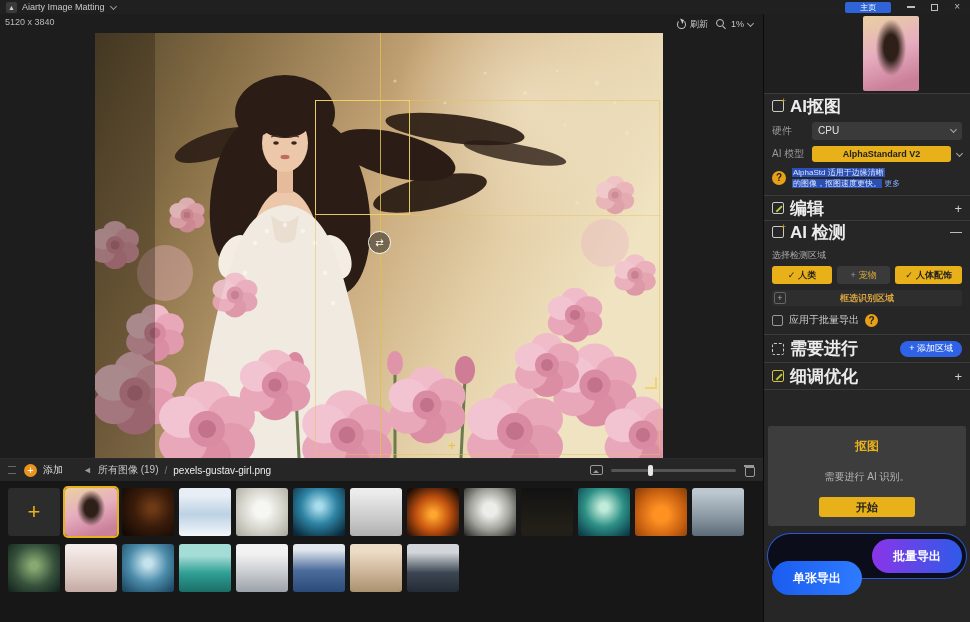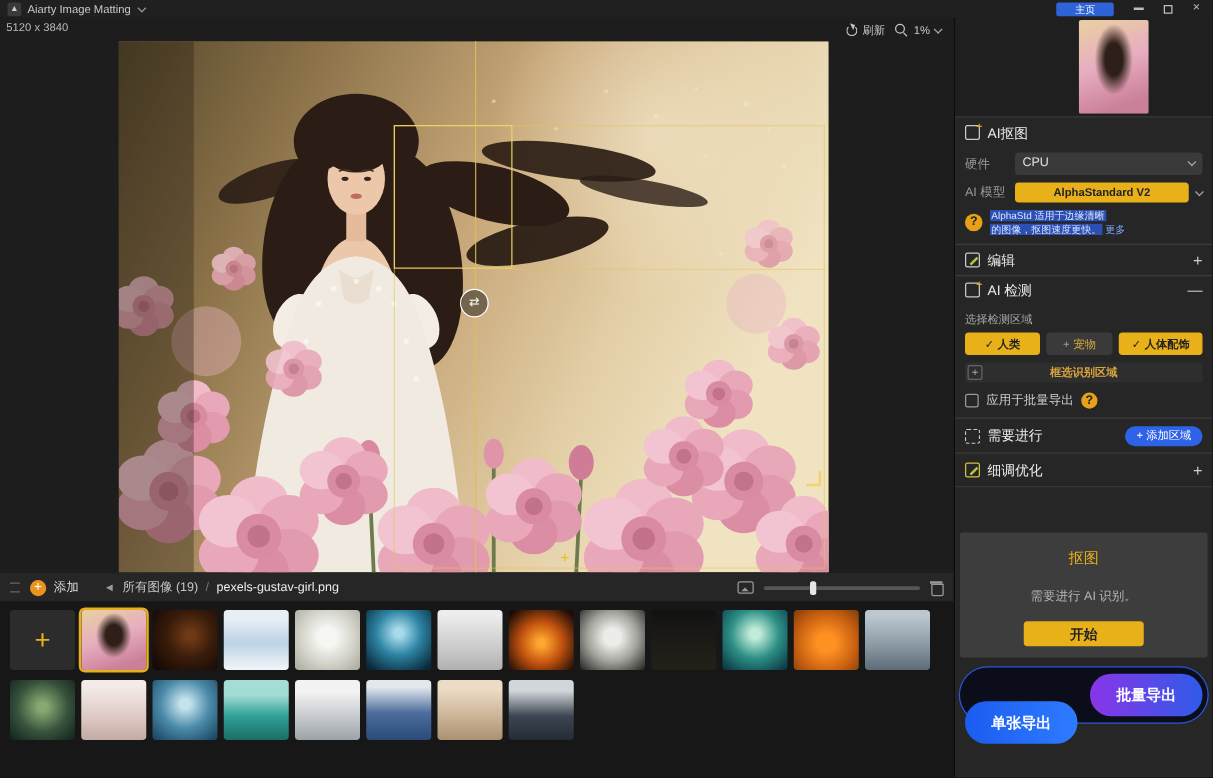--- a/index.html
+++ b/index.html
@@ -78,21 +78,21 @@
   .tile.add-tile::after{content:"+";position:absolute;left:0;top:0;width:100%;height:100%;
     color:#e8b019;font-size:22px;font-weight:300;display:flex;align-items:center;justify-content:center;}
 
   
   .sidebar{width:207px;height:608px;background:#262626;border-left:1px solid #0c0c0c;
     display:flex;flex-direction:column;font-size:10px;overflow:hidden;}
   .sep{border-bottom:1px solid #3b3b3b;}
   .preview-row{height:80px;position:relative;background:#1f1f1f;}
   .preview-img{position:absolute;left:99px;top:2px;width:56px;height:75px;border-radius:2px;}
   .panel-head{height:24px;display:flex;align-items:center;padding:0 8px;gap:6px;}
-  .panel-title{font-size:11px;color:#ececec;font-weight:normal;}
+  .panel-title{font-size:17px;color:#ececec;font-weight:bold;}
   .head-right{margin-left:auto;display:flex;align-items:center;gap:8px;}
   .plus-ic{color:#cfcfcf;font-size:13px;}
   .minus-ic{color:#cfcfcf;font-size:12px;}
   .sq-ic{width:12px;height:12px;border:1px solid #c9c9c9;border-radius:2px;position:relative;}
   .sq-ic.spark::after{content:"+";position:absolute;right:-3px;top:-5px;color:#e8b019;font-size:9px;}
   .sq-ic.pencil::after{content:"";position:absolute;left:2px;top:5px;width:8px;height:1.5px;background:#b9c442;transform:rotate(-45deg);}
   .sq-ic.dashed{border-style:dashed;}
   .row{display:flex;align-items:center;padding:0 8px;gap:6px;}
   .lbl{color:#9a9a9a;font-size:10px;width:34px;flex:0 0 auto;}
   .select{flex:1;height:18px;background:#3a3a3a;border-radius:3px;display:flex;align-items:center;
@@ -118,21 +118,21 @@
     line-height:11px;text-align:center;margin-left:2px;}
   .boxsel .bs-label{position:absolute;left:0;width:100%;text-align:center;color:#d9a43e;font-size:9px;font-weight:bold;}
   .chk-row{display:flex;align-items:center;gap:6px;padding:7px 8px;}
   .checkbox{width:11px;height:11px;border:1px solid #999;border-radius:2px;background:transparent;}
   .chk-label{color:#cfcfcf;font-size:10px;}
   .blue-pill{margin-left:auto;height:16px;padding:0 9px;border-radius:9px;background:#2e63e8;color:#fff;
     font-size:9px;display:flex;align-items:center;}
   .gap-block{height:36px;background:#262626;}
   .status-card{margin:0 4px;height:100px;background:#3d3d3d;border-radius:2px;
     display:flex;flex-direction:column;align-items:center;}
-  .status-title{color:#e8b019;font-size:12px;font-weight:normal;margin-top:12px;}
+  .status-title{color:#e8b019;font-size:12px;font-weight:bold;margin-top:12px;}
   .status-msg{color:#b5b5b5;font-size:10px;margin-top:15px;}
   .start-btn{margin-top:13px;width:96px;height:20px;background:#e8b019;border-radius:3px;color:#222;
     font-size:11px;font-weight:bold;display:flex;align-items:center;justify-content:center;}
   .export-row{display:flex;align-items:center;padding:8px 8px 0 8px;gap:8px;height:40px;}
   .export-ic{width:17px;height:17px;position:relative;flex:0 0 auto;}
   .export-ic::before{content:"";position:absolute;left:0;top:0;width:12px;height:12px;border-left:1.5px solid #c9c9c9;border-top:1.5px solid #c9c9c9;}
   .export-ic::after{content:"⚙";position:absolute;right:-1px;bottom:-2px;color:#e8b019;font-size:9px;}
   .export-text{display:flex;flex-direction:column;gap:2px;}
   .export-title{color:#e3e3e3;font-size:10px;font-weight:bold;}
   .export-sub{font-size:8px;display:flex;gap:4px;}

